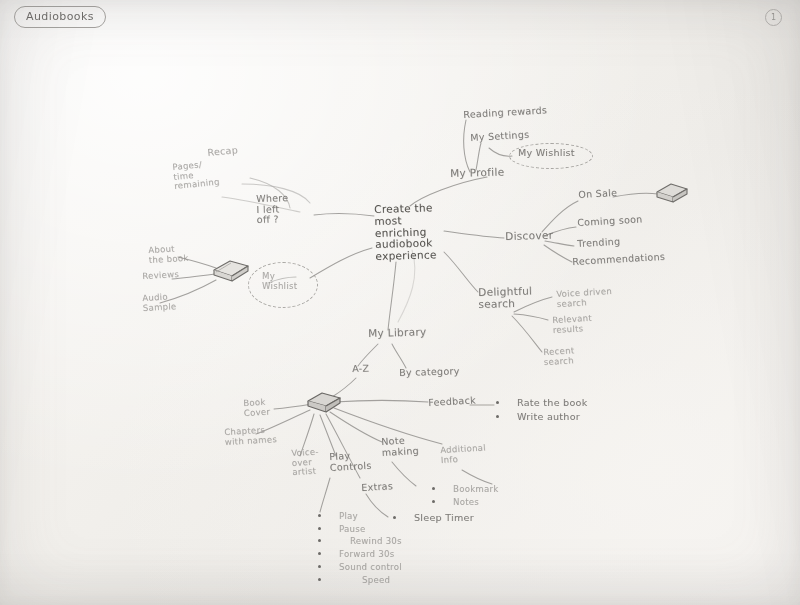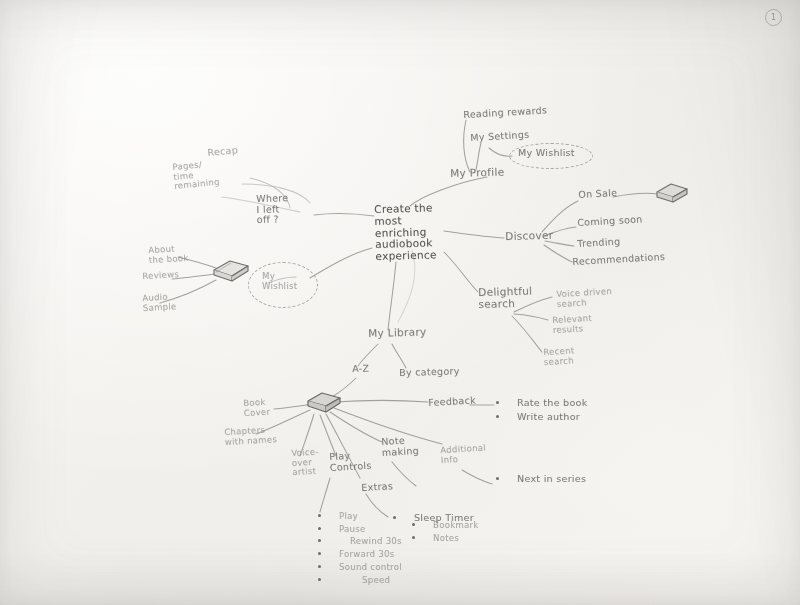--- a/index.html
+++ b/index.html
@@ -200,20 +200,21 @@
       <path d="M330,478 C 326,492 322,504 320,512"></path>
 
       <path d="M392,462 C 400,472 408,480 416,486"></path>
 
       <path d="M366,494 C 372,504 380,512 388,517"></path>
 
       <path d="M412,250 C 420,276 410,300 398,322" opacity="0.35"></path>
     </g>
   </svg>
 
+  <div id="title-chip">Audiobooks</div>
   <div id="page-mark">1</div>
 
   <div class="node sz-11 n-dark skew3" style="left:374px; top:204px; width:72px;">Create the
 most
 enriching
 audiobook
 experience</div>
 
   <div class="node sz-10 n-mid skew" style="left:463px; top:110px;">Reading rewards</div>
 
@@ -327,24 +328,20 @@
       <span class="bullet-dot"></span>
       <span class="node sz-10 n-mid" style="position:static;">Rate the book</span>
     </div>
     <div class="bullet-row">
       <span class="bullet-dot"></span>
       <span class="node sz-10 n-mid" style="position:static;">Write author</span>
     </div>
   </div>
 
   <div class="bullet-list" style="left:496px; top:474px;">
-    <div class="bullet-row">
-      <span class="bullet-dot"></span>
-      <span class="node sz-10 n-mid" style="position:static;">Next in series</span>
-    </div>
   </div>
 
   <div class="bullet-list" style="left:318px; top:512px;">
     <div class="bullet-row">
       <span class="bullet-dot"></span>
       <span class="node sz-9 n-faint" style="position:static;">Play</span>
     </div>
     <div class="bullet-row">
       <span class="bullet-dot"></span>
       <span class="node sz-9 n-faint" style="position:static;">Pause</span>
@@ -360,21 +357,21 @@
     <div class="bullet-row">
       <span class="bullet-dot"></span>
       <span class="node sz-9 n-faint" style="position:static;">Sound control</span>
     </div>
     <div class="bullet-row">
       <span class="bullet-dot"></span>
       <span class="node sz-9 n-faint" style="position:static;margin-left:23px;">Speed</span>
     </div>
   </div>
 
-  <div class="bullet-list" style="left:412px; top:485px;margin-top:36px;">
+  <div class="bullet-list" style="left:432px; top:485px;">
     <div class="bullet-row">
       <span class="bullet-dot"></span>
       <span class="node sz-9 n-faint" style="position:static;">Bookmark</span>
     </div>
     <div class="bullet-row">
       <span class="bullet-dot"></span>
       <span class="node sz-9 n-faint" style="position:static;">Notes</span>
     </div>
   </div>
 

